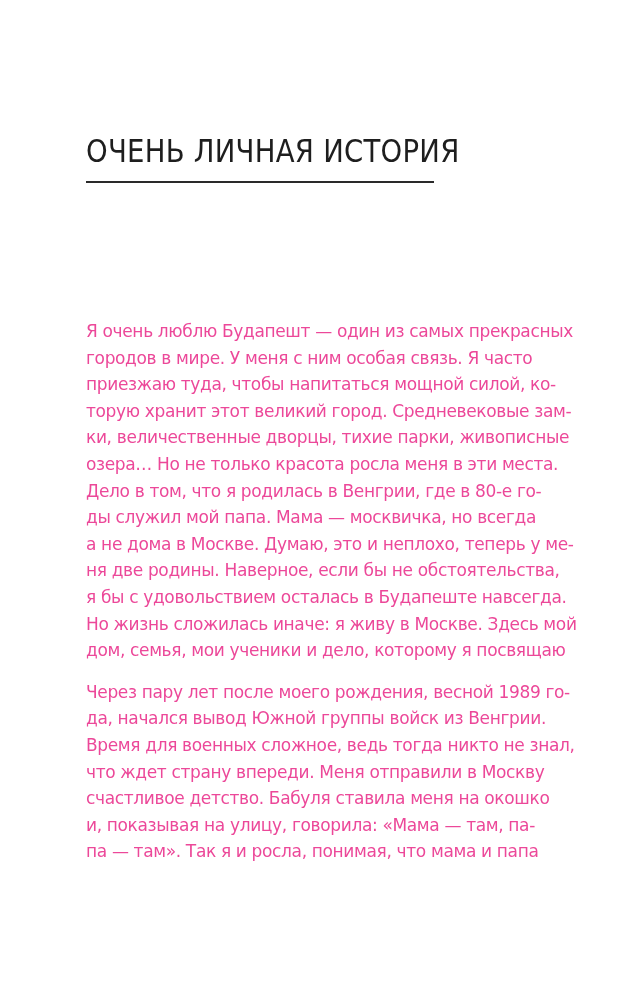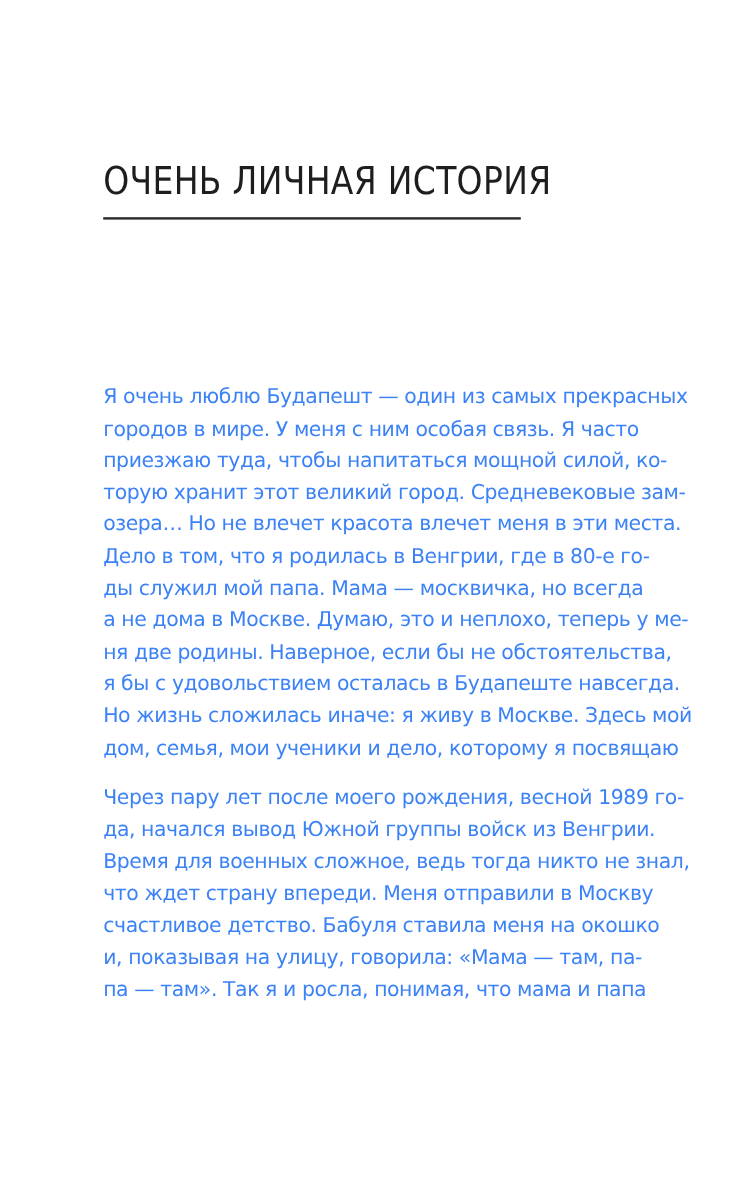--- a/index.html
+++ b/index.html
@@ -56,21 +56,21 @@
       margin: 0 0 15px 0;
     }
     .line {
       display: block;
       height: 26.6px;
       line-height: 26.6px;
       font-size: 17px;
       white-space: nowrap;
       text-align: justify;
       text-align-last: justify;
-      color: #3b82f6;
+      color: #ec4899;
       letter-spacing: -0.35px;
     }
     .line.last {
       text-align-last: left;
     }
   </style>
 </head>
 <body>
 
 <div class="page">
@@ -78,21 +78,22 @@
   <h1 class="chapter-title">ОЧЕНЬ ЛИЧНАЯ ИСТОРИЯ</h1>
   <div class="title-rule"></div>
 
   <div class="body-text">
 
     <p class="para">
       <span class="line">Я очень люблю Будапешт — один из самых прекрасных</span>
       <span class="line">городов в мире. У меня с ним особая связь. Я часто</span>
       <span class="line">приезжаю туда, чтобы напитаться мощной силой, ко-</span>
       <span class="line">торую хранит этот великий город. Средневековые зам-</span>
-      <span class="line">озера… Но не влечет красота влечет меня в эти места.</span>
+      <span class="line">ки, величественные дворцы, тихие парки, живописные</span>
+      <span class="line">озера… Но не только красота росла меня в эти места.</span>
       <span class="line">Дело в том, что я родилась в Венгрии, где в 80-е го-</span>
       <span class="line">ды служил мой папа. Мама — москвичка, но всегда</span>
       <span class="line">а не дома в Москве. Думаю, это и неплохо, теперь у ме-</span>
       <span class="line">ня две родины. Наверное, если бы не обстоятельства,</span>
       <span class="line">я бы с удовольствием осталась в Будапеште навсегда.</span>
       <span class="line">Но жизнь сложилась иначе: я живу в Москве. Здесь мой</span>
       <span class="line">дом, семья, мои ученики и дело, которому я посвящаю</span>
     </p>
 
     <p class="para">

